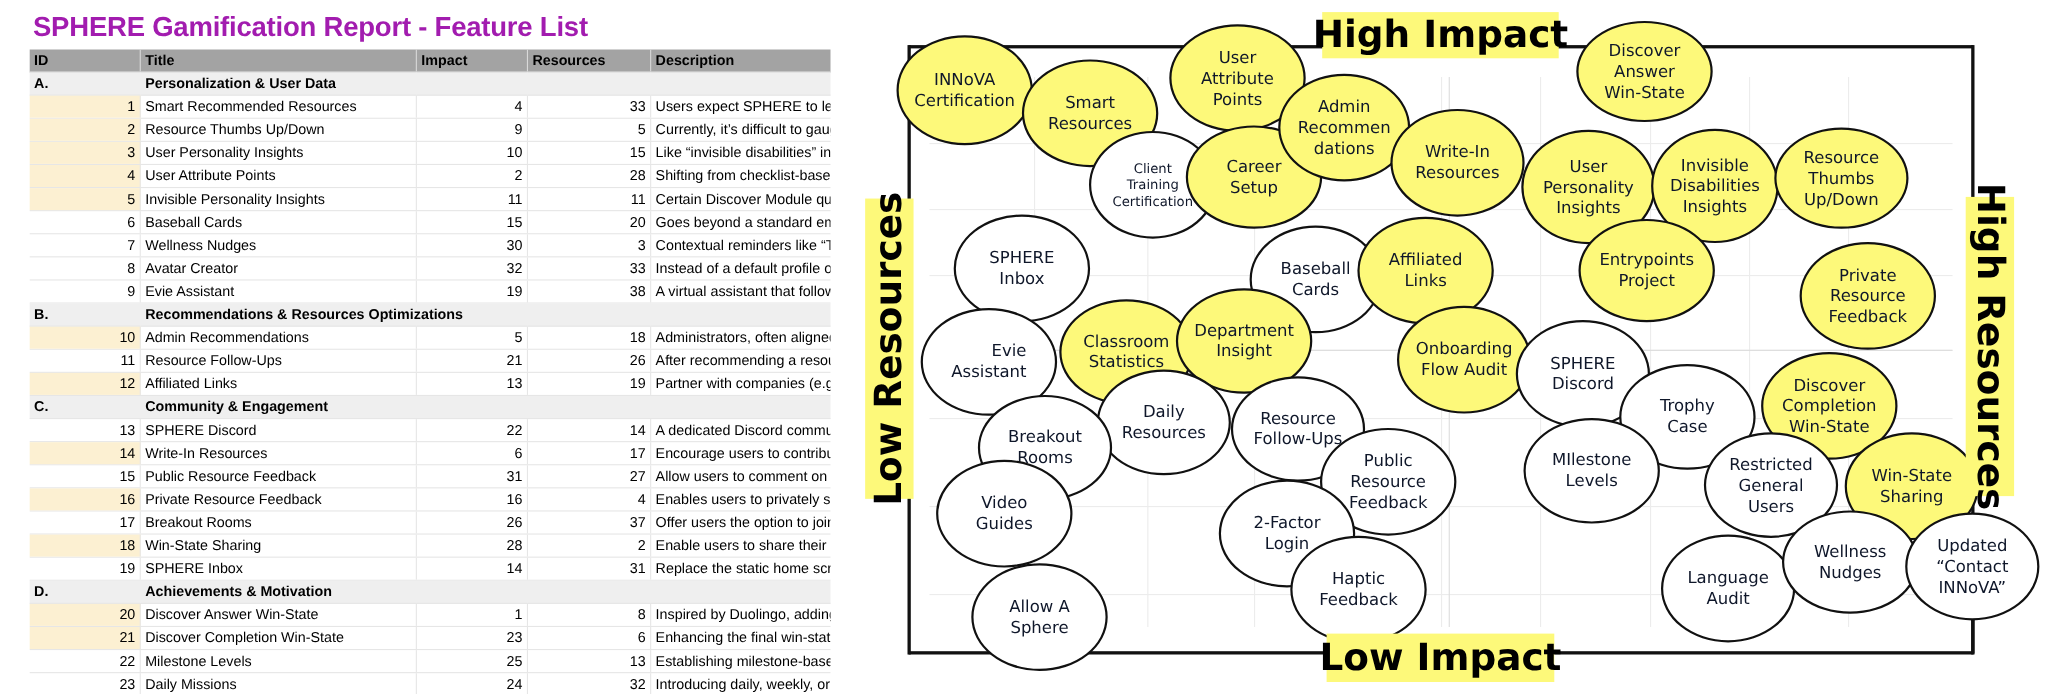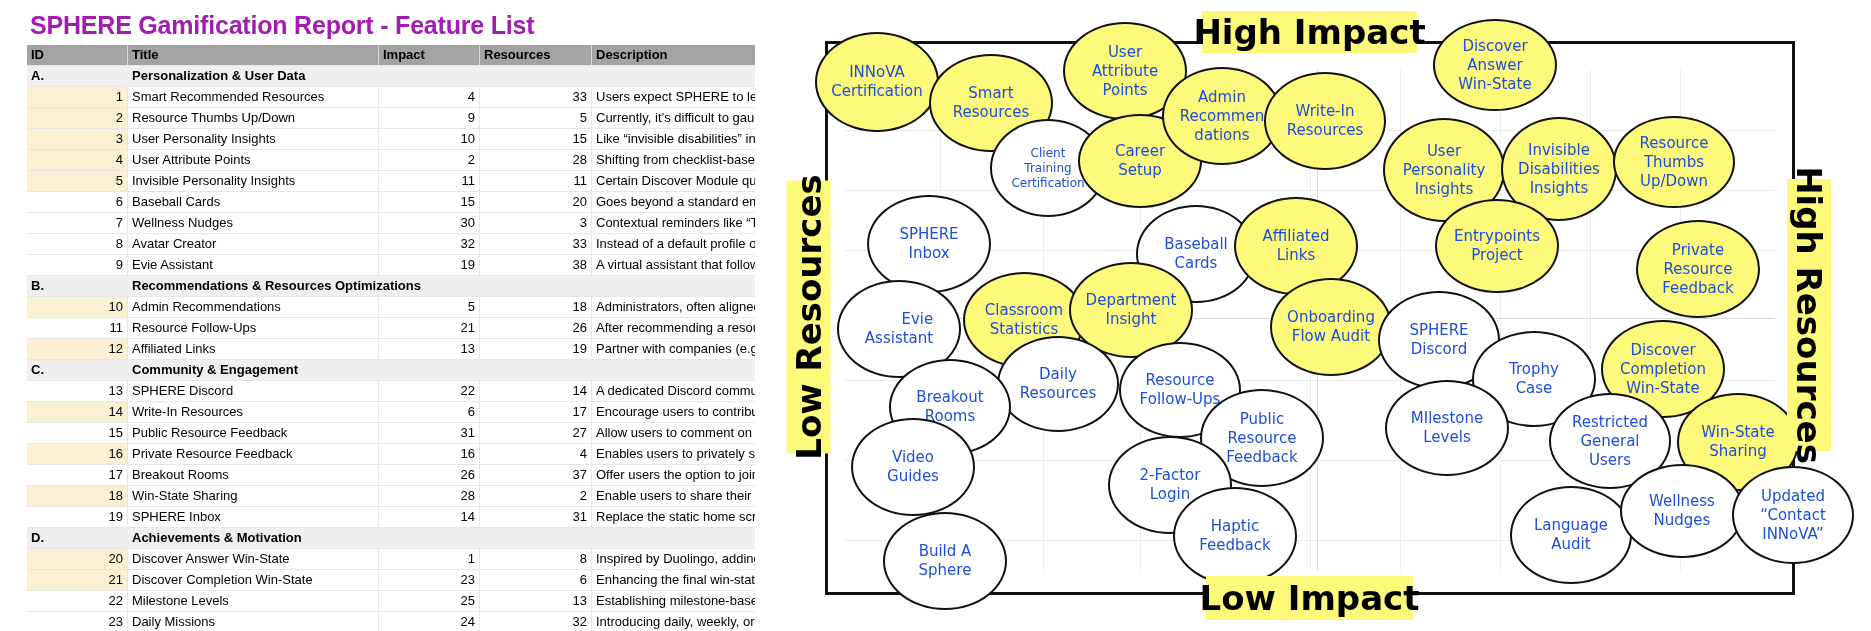--- a/index.html
+++ b/index.html
@@ -20,21 +20,21 @@
   .row.section { background:#efefef; }
   .row.section .cell { font-weight:bold; border-right-color:#efefef; }
   .hl { background:#fcf0d2; }
 
   #diagram { position:absolute; left:0; top:0; width:1871px; height:631px; pointer-events:none; }
   #diagram * { pointer-events:auto; }
   .frame-line { position:absolute; background:#111; }
   .grid-v { position:absolute; width:1px; background:#ececec; }
   .grid-h { position:absolute; height:1px; background:#ececec; }
   .axis-label { position:absolute; background:#fdf97a; color:#000; font-weight:bold; font-family:"DejaVu Sans", sans-serif; white-space:nowrap; display:flex; align-items:center; justify-content:center; }
-  .bubble { position:absolute; border:2.5px solid #111; border-radius:50%; box-sizing:border-box; display:flex; align-items:center; justify-content:center; text-align:center; font-family:"DejaVu Sans", sans-serif; font-size:15px; line-height:19px; color:#1d4ed8; padding:0 4px; }
+  .bubble { position:absolute; border:2.5px solid #111; border-radius:50%; box-sizing:border-box; display:flex; align-items:center; justify-content:center; text-align:center; font-family:"DejaVu Sans", sans-serif; font-size:15px; line-height:19px; color:#0f172a; padding:0 4px; }
   .bubble.yellow { background:#fdf97a; }
   .bubble.white { background:#ffffff; }
   .bubble.small { font-size:12px; line-height:15px; }
 </style>
 </head>
 <body>
 
 <div id="sheet">
   <div id="sheet-title">SPHERE Gamification Report - Feature List</div>
   <div id="table">
@@ -299,21 +299,21 @@
           <div>Setup</div>
         </div>
       </div>
       <div class="bubble yellow" style="left: 1162px; top: 67px; width: 120px; height: 98px;">
         <div>
           <div>Admin</div>
           <div>Recommen</div>
           <div>dations</div>
         </div>
       </div>
-      <div class="bubble yellow" style="left: 1264px; top: 72px; width: 122px; height: 98px;">
+      <div class="bubble yellow" style="left: 1264px; top: 99px; width: 122px; height: 98px;">
         <div>
           <div>Write-In</div>
           <div>Resources</div>
         </div>
       </div>
       <div class="bubble yellow" style="left: 1433px; top: 19px; width: 124px; height: 92px;">
         <div>
           <div>Discover</div>
           <div>Answer</div>
           <div>Win-State</div>
@@ -471,21 +471,21 @@
         </div>
       </div>
       <div class="bubble white" style="left: 1173px; top: 487px; width: 124px; height: 98px;">
         <div>
           <div>Haptic</div>
           <div>Feedback</div>
         </div>
       </div>
       <div class="bubble white" style="left: 883px; top: 512px; width: 124px; height: 98px;">
         <div>
-          <div>Build A</div>
+          <div>Allow A</div>
           <div>Sphere</div>
         </div>
       </div>
       <div class="bubble white" style="left: 1510px; top: 486px; width: 122px; height: 98px;">
         <div>
           <div>Language</div>
           <div>Audit</div>
         </div>
       </div>
       <div class="bubble white" style="left: 1620px; top: 464px; width: 124px; height: 94px;">

